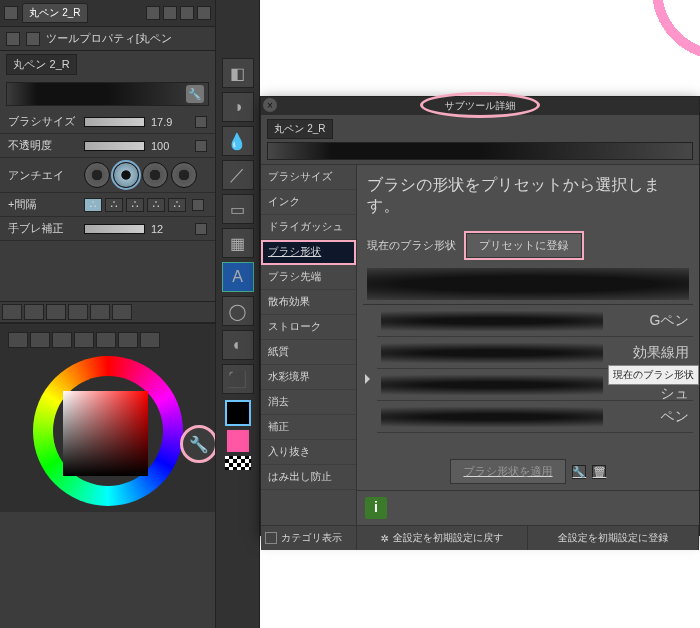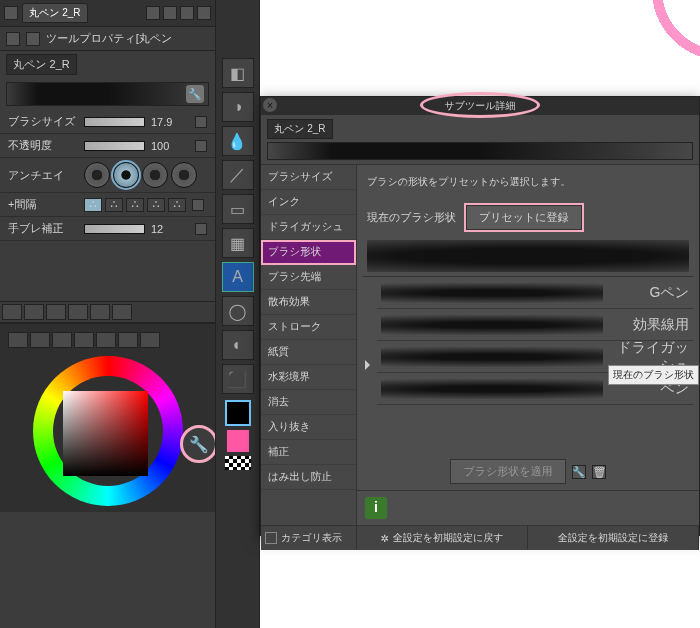--- a/index.html
+++ b/index.html
@@ -55,34 +55,34 @@
 
   
   .dialog { position:absolute; left:260px; top:96px; width:440px; height:440px; background:#4e4e4e; color:#d6d6d6; font-size:11px; box-shadow:0 4px 14px rgba(0,0,0,.5); border:1px solid #222;}
   .dlg-title { height:18px; background:#2d2d2d; display:flex; align-items:center; justify-content:center; font-size:10px; position:relative;}
   .close-x { position:absolute; left:2px; top:1px; width:14px;height:14px;border-radius:50%;background:#555;color:#111;font-size:10px;display:flex;align-items:center;justify-content:center;}
   .title-oval { position:absolute; top:-5px; left:50%; transform:translateX(-50%); width:120px; height:26px; border:3px solid #f6aac0; border-radius:50%; pointer-events:none;}
   .dlg-hdr { padding:4px 6px; background:#474747; border-bottom:1px solid #333;}
   .dlg-body { display:flex; height:360px;}
   .catlist { width:96px; background:#474747; border-right:1px solid #333; overflow:hidden;}
   .cat { padding:5px 7px; border-bottom:1px solid #3d3d3d; font-size:10.5px;}
-  .cat.sel { background:#701a75;}
+  .cat.sel { background:#0f172a;text-decoration:underline;}
   .cat.box { outline:2px solid #f6aac0; outline-offset:-2px;}
   .pane { flex:1; display:flex; flex-direction:column;}
-  .desc { padding:10px; font-size:10px;}
+  .desc { padding:10px; font-size:16px;}
   .row2 { display:flex; align-items:center; gap:10px; padding:6px 10px;}
   .btn { background:#5c5c5c; border:1px solid #333; padding:4px 12px; font-size:11px;}
   .btn.box { outline:2px solid #f6aac0;}
   .bigstroke { height:32px; margin:4px 10px; background:radial-gradient(ellipse 200% 120% at 50% 50%,#111 20%,transparent 60%);}
   .tag { position:absolute; right:0; top:200px; background:#eee; color:#222; font-size:10px; padding:2px 4px; border:1px solid #888;}
   .presets { flex:1; border-top:1px solid #333; margin:0 6px; overflow:hidden;}
   .pitem { display:flex; align-items:center; border-bottom:1px solid #3a3a3a; height:32px;}
   .pstroke { flex:1; height:20px; margin:0 4px; background:radial-gradient(ellipse 200% 100% at 50% 50%,#111 15%,transparent 55%);}
   .pname { width:86px; text-align:right; padding-right:4px; font-size:14px; color:#ccc;}
-  .apply-row { display:flex; align-items:center; justify-content:center; gap:6px; padding:6px;}
+  .apply-row { display:flex; align-items:center; justify-content:center; gap:6px; padding:6px;text-decoration:underline;}
   .apply-row .btn { color:#999;}
   .info-box { display:flex; gap:6px; padding:6px 8px; border-top:1px solid #333; font-size:10px; line-height:1.4;}
   .info-i { width:22px;height:22px;background:#3a7a2a;color:#fff;display:flex;align-items:center;justify-content:center;font-weight:bold;font-size:14px;border-radius:2px;}
   .dlg-foot { display:flex; border-top:1px solid #333;}
   .fbtn { flex:1; padding:5px 4px; background:#444; border-right:1px solid #333; font-size:10px; display:flex; align-items:center; justify-content:center; gap:4px;}
   .chk { width:12px;height:12px;border:1px solid #888;display:inline-block;}
 
   .tri { width:0;height:0;border:5px solid transparent;border-left-color:#ccc; display:inline-block;}
 </style>
 </head>
@@ -218,22 +218,22 @@
         <div class="cat">ブラシサイズ</div>
         <div class="cat">インク</div>
         <div class="cat">ドライガッシュ</div>
         <div class="cat sel box">ブラシ形状</div>
         <div class="cat">ブラシ先端</div>
         <div class="cat">散布効果</div>
         <div class="cat">ストローク</div>
         <div class="cat">紙質</div>
         <div class="cat">水彩境界</div>
         <div class="cat">消去</div>
+        <div class="cat">補正</div>
         <div class="cat">入り抜き</div>
-        <div class="cat">補正</div>
         <div class="cat">はみ出し防止</div>
       </div>
     <div class="pane" style="position:relative">
       <div class="desc">ブラシの形状をプリセットから選択します。</div>
       <div class="row2">
         <span>現在のブラシ形状</span>
         <span class="btn box">プリセットに登録</span>
       </div>
       <div class="bigstroke"></div>
       <span class="tag">現在のブラシ形状</span>

